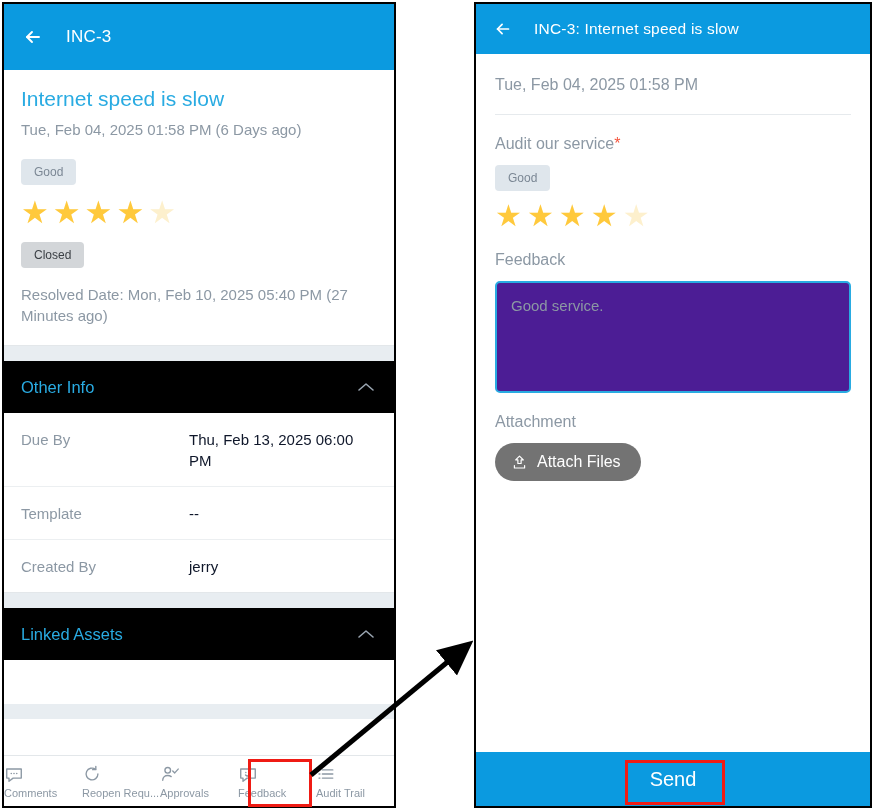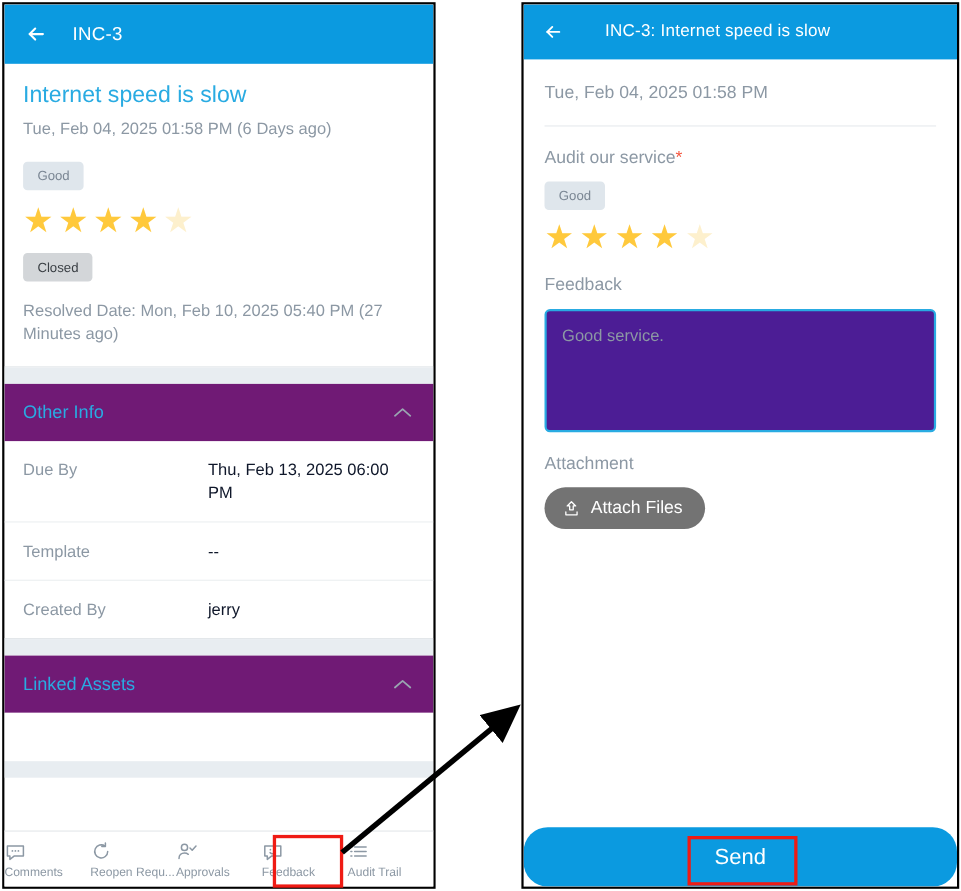--- a/index.html
+++ b/index.html
@@ -22,42 +22,42 @@
     border: 2px solid #000000;
     box-sizing: border-box;
     overflow: hidden;
   }
   #left-panel  { left: 2px;   top: 2px; width: 394px; height: 806px; }
   #right-panel { left: 474px; top: 2px; width: 398px; height: 806px; }
 
   
   .appbar {
     background: #0b9ae0;
-    height: 54px;
+    height: 66px;
     display: flex;
     align-items: center;
     padding: 0 0 0 18px;
     box-sizing: border-box;
   }
   .appbar .back {
     width: 22px; height: 22px;
     flex: 0 0 auto;
     display: flex; align-items: center; justify-content: center;
     cursor: pointer;
   }
   .appbar .back svg { display: block; }
   .appbar .title {
     color: #ffffff;
     font-size: 17px;
     margin-left: 22px;
     letter-spacing: .2px;
     white-space: nowrap;
   }
   #right-panel .appbar { height: 50px; padding-left: 16px; }
-  #right-panel .appbar .title { font-size: 15.5px; margin-left: 36px; }
+  #right-panel .appbar .title { font-size: 15.5px; margin-left: 20px; }
 
   
   .lp-body { padding: 0; }
   .lp-summary { padding: 16px 17px 18px 17px; }
   .ticket-subject {
     color: #29abe2;
     font-size: 21px;
     line-height: 1.25;
     margin: 0 0 8px 0;
     font-weight: 400;
@@ -87,21 +87,21 @@
     color: #8c98a4;
     font-size: 15px;
     line-height: 1.45;
     margin: 16px 0 0 0;
   }
 
   .thin-sep { height: 1px; background: #e3e7ea; }
   .gray-strip { background: #e8edf1; height: 15px; }
 
   .section-head {
-    background: #701a75;
+    background: #000000;
     height: 52px;
     display: flex;
     align-items: center;
     justify-content: space-between;
     padding: 0 19px 0 17px;
     box-sizing: border-box;
     cursor: pointer;
   }
   .section-head .sh-title {
     color: #29abe2;
@@ -206,21 +206,20 @@
 
   .send-bar {
     position: absolute;
     left: 0; right: 0; bottom: 0;
     height: 54px;
     background: #0b9ae0;
     display: flex;
     align-items: center;
     justify-content: center;
     cursor: pointer;
-    border-radius: 22px;
   }
   .send-bar .send-label {
     color: #ffffff;
     font-size: 20px;
   }
 
   
   .hl-box {
     position: absolute;
     border: 3px solid #ef1b14;

